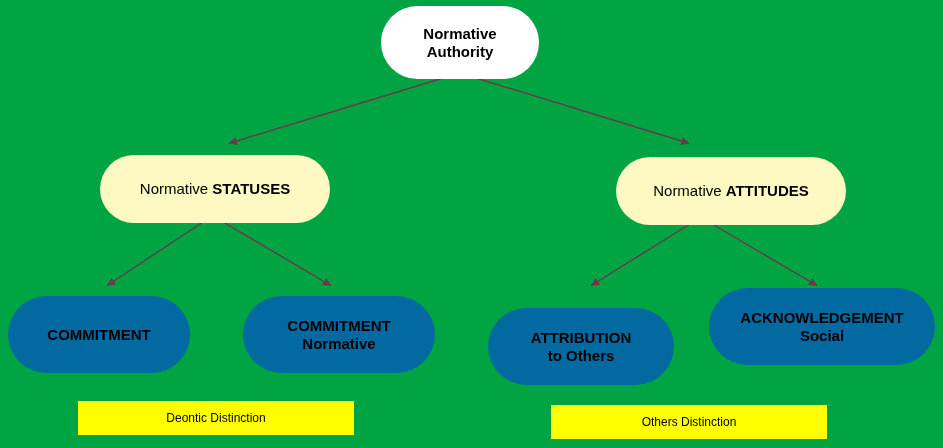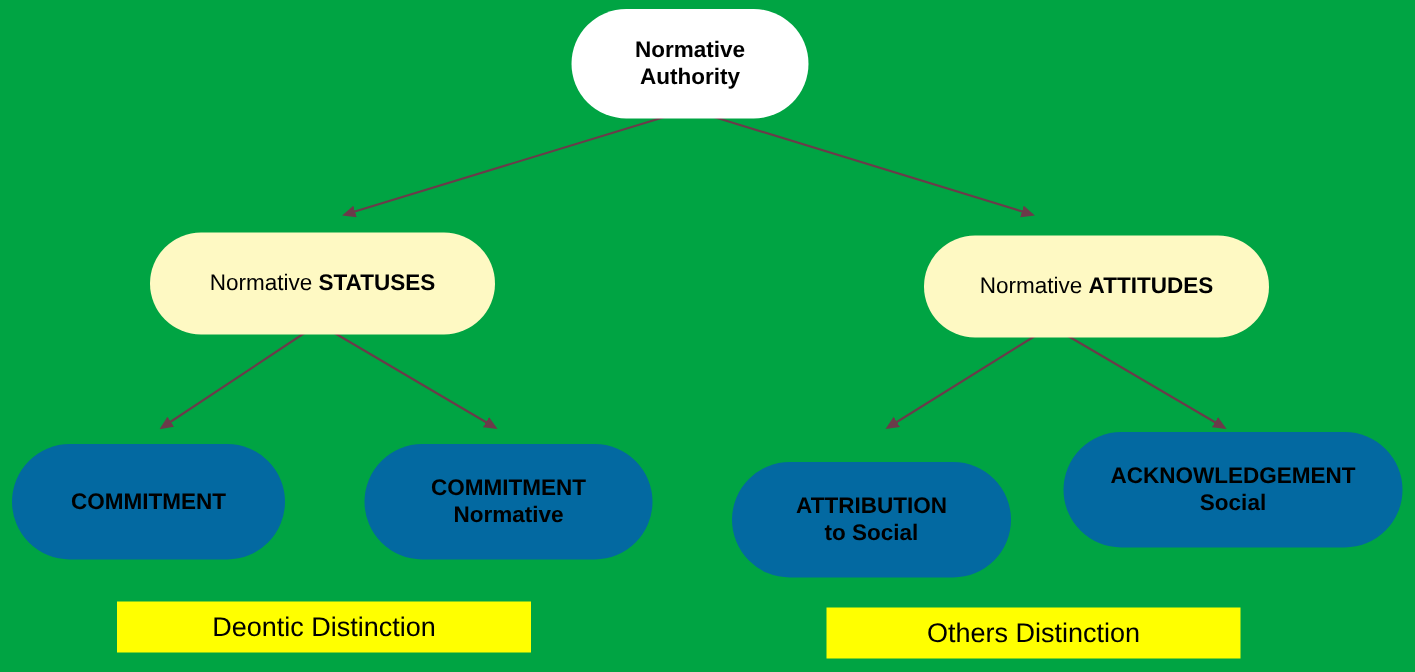--- a/index.html
+++ b/index.html
@@ -54,21 +54,21 @@
     font-weight: bold;
   }
   .caption {
     position: absolute;
     background: #ffff00;
     color: #000000;
     display: flex;
     align-items: center;
     justify-content: center;
     text-align: center;
-    font-size: 18px;
+    font-size: 12px;
   }
 </style>
 </head>
 <body>
 
 <div id="canvas">
 
   <svg class="edges" viewBox="0 0 943 448">
     <defs>
       <marker id="arrow" markerWidth="9" markerHeight="9" refX="7" refY="4" orient="auto" markerUnits="userSpaceOnUse">
@@ -114,21 +114,21 @@
   <div class="node" style="left:243px; top:296px; width:192px; height:77px; font-size:15px; font-weight:bold;">
     <span class="node-text">
       <span class="line1">COMMITMENT</span>
       <span class="line2">Normative</span>
     </span>
   </div>
 
   <div class="node" style="left:488px; top:308px; width:186px; height:77px; font-size:15px; font-weight:bold;">
     <span class="node-text">
       <span class="line1">ATTRIBUTION</span>
-      <span class="line2">to Social</span>
+      <span class="line2">to Others</span>
     </span>
   </div>
 
   <div class="node" style="left:709px; top:288px; width:226px; height:77px; font-size:15px; font-weight:bold;">
     <span class="node-text">
       <span class="line1">ACKNOWLEDGEMENT</span>
       <span class="line2">Social</span>
     </span>
   </div>
 

